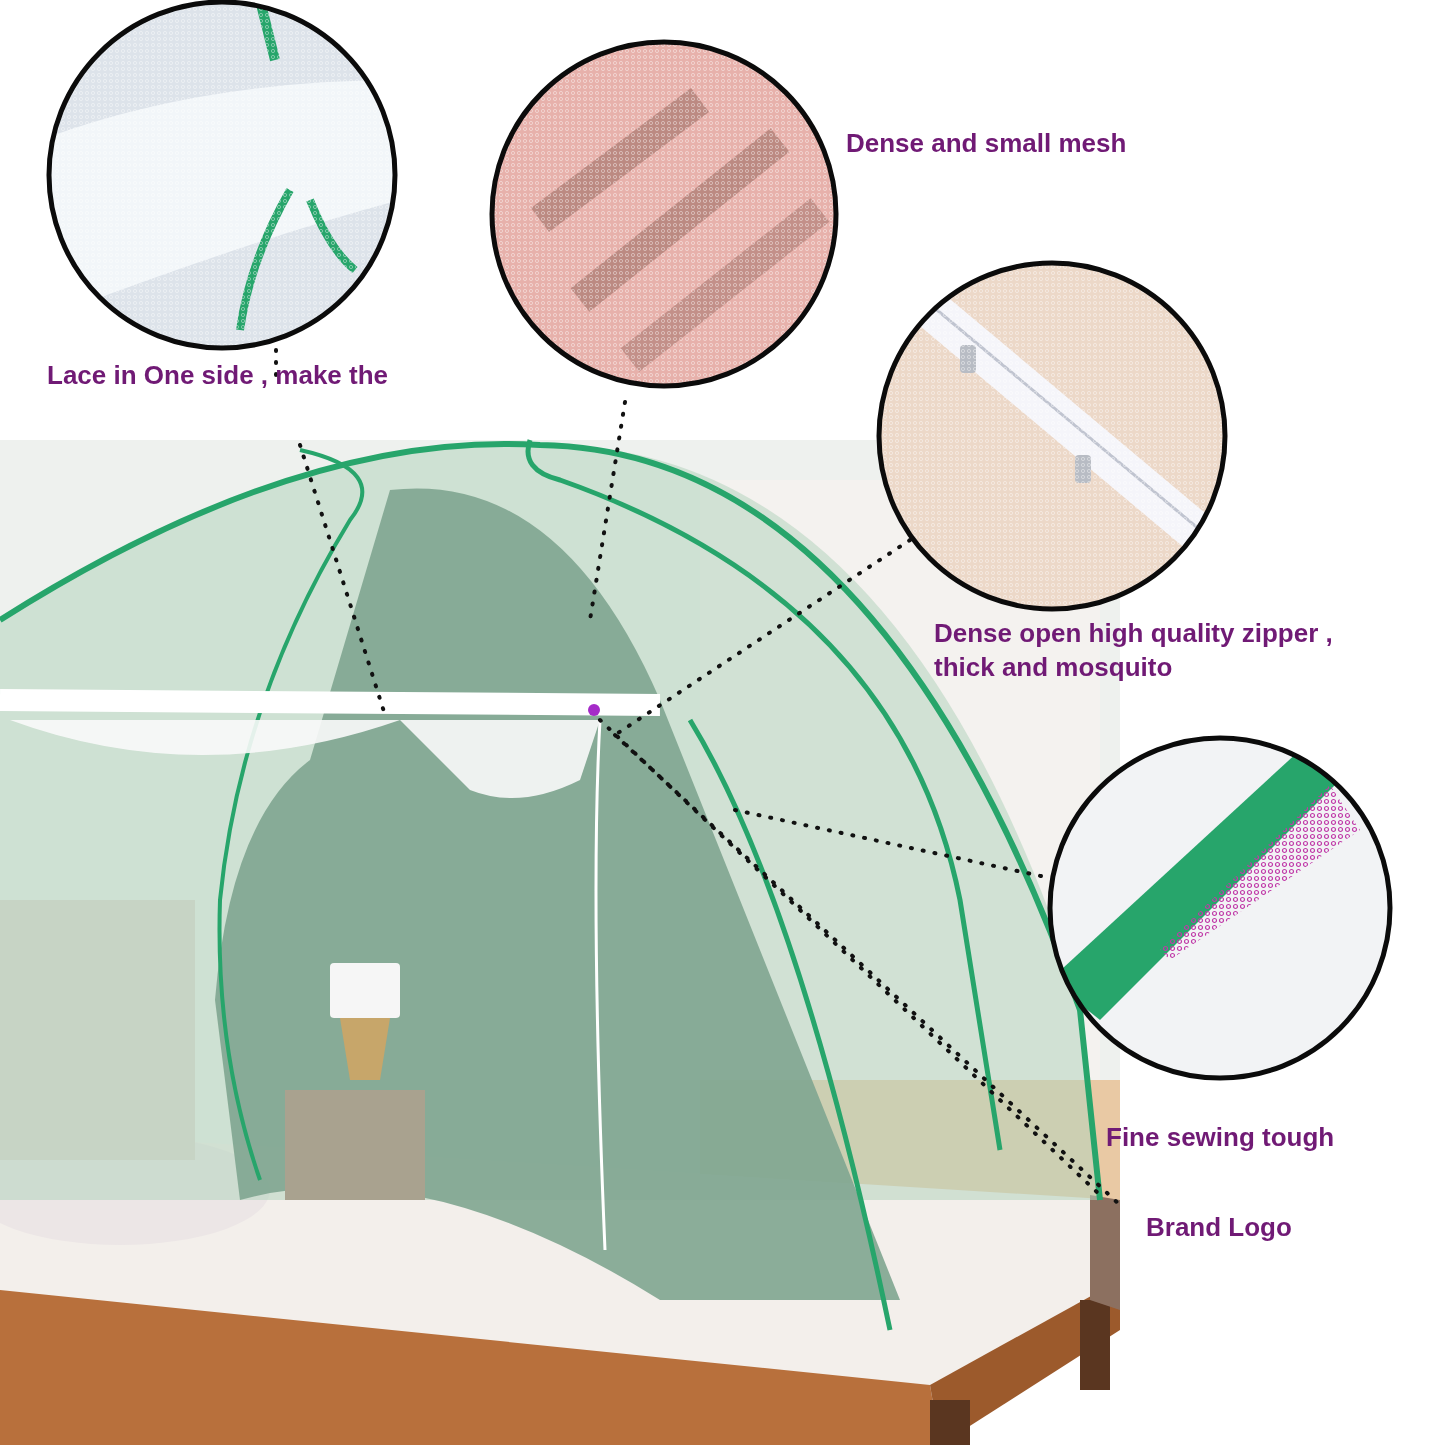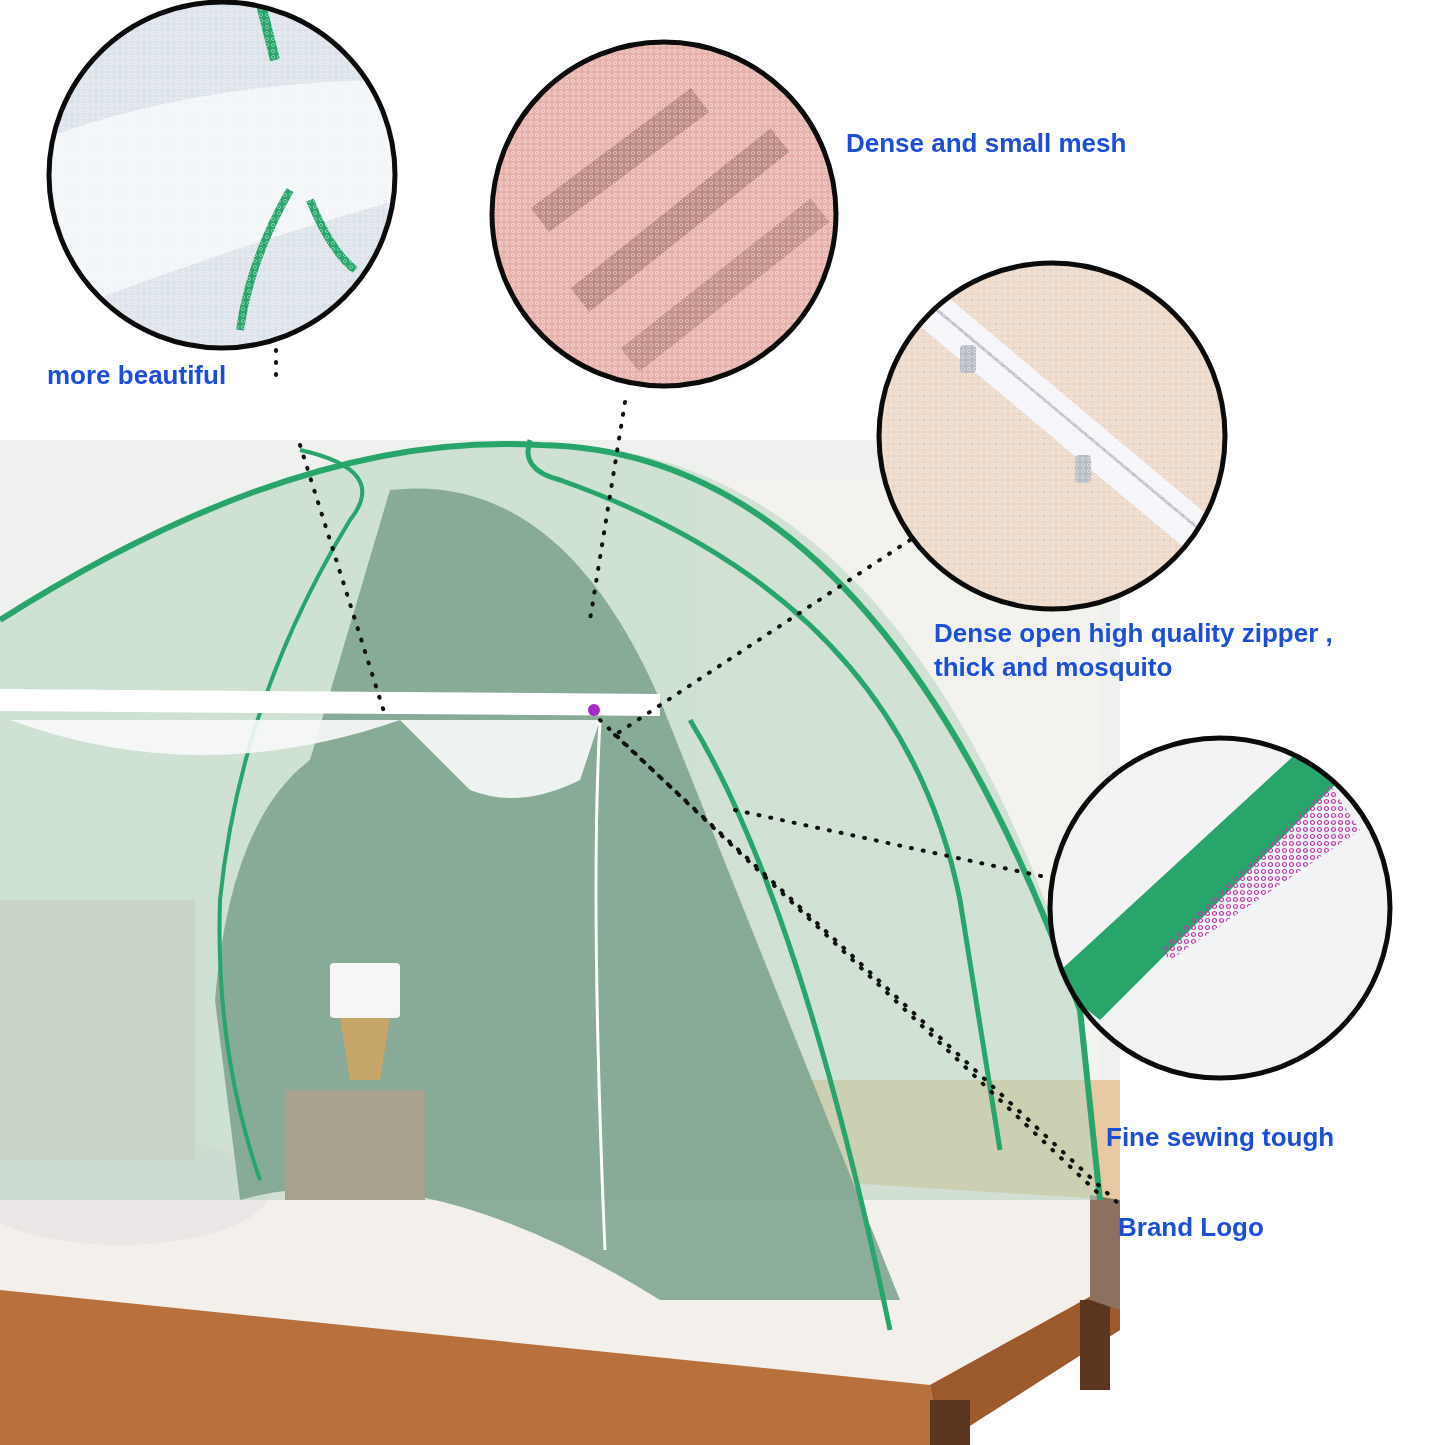--- a/index.html
+++ b/index.html
@@ -1,19 +1,19 @@
 <!DOCTYPE html>
 <html><head>
 <meta charset="utf-8">
 <style>
   html, body { margin: 0; padding: 0; }
   body { width: 1445px; height: 1445px; background: #ffffff; position: relative; overflow: hidden;
          font-family: "Liberation Sans", sans-serif; }
   .scene { position: absolute; left: 0; top: 0; width: 1445px; height: 1445px; }
-  .label { position: absolute; font-weight: bold; color: #1d4ed8; font-size: 26px; line-height: 34px; }
+  .label { position: absolute; font-weight: bold; color: #701a75; font-size: 26px; line-height: 34px; }
 </style>
 </head>
 <body>
 
 <svg class="scene" viewBox="0 0 1445 1445" width="1445" height="1445">
   <defs>
     <pattern id="mesh" width="6" height="6" patternUnits="userSpaceOnUse">
       <circle cx="3" cy="3" r="1.6" fill="none" stroke="rgba(255,255,255,0.5)" stroke-width="0.8"></circle>
     </pattern>
     <pattern id="meshPink" width="7" height="7" patternUnits="userSpaceOnUse">
@@ -115,31 +115,31 @@
     <g clip-path="url(#c4)">
       <rect x="1045" y="735" width="350" height="350" fill="#f2f3f5"></rect>
       <path d="M1050 980 L1300 750 L1345 775 L1100 1020 Z" fill="#27a56b"></path>
       <path d="M1160 950 L1330 785 L1360 830 L1170 960 Z" fill="url(#meshPink)"></path>
     </g>
     <circle cx="1220" cy="908" r="170" fill="none" stroke="#0b0b0b" stroke-width="5"></circle>
   </g>
 </svg>
 
 <div class="label" style="left:47px; top:358px;">
-  <div>more beautiful</div>
+  <div>Lace in One side , make the</div>
 </div>
 
 <div class="label" style="left:846px; top:126px;">
   <div>Dense and small mesh</div>
 </div>
 
 <div class="label" style="left:934px; top:616px;">
   <div>Dense open high quality zipper ,</div>
   <div>thick and mosquito</div>
 </div>
 
 <div class="label" style="left:1106px; top:1088px;margin-top:32px;">
   <div>Fine sewing tough</div>
 </div>
 
-<div class="label" style="left:1118px; top:1210px;">
+<div class="label" style="left:1146px; top:1210px;">
   <div>Brand Logo</div>
 </div>
 
 </body></html>

